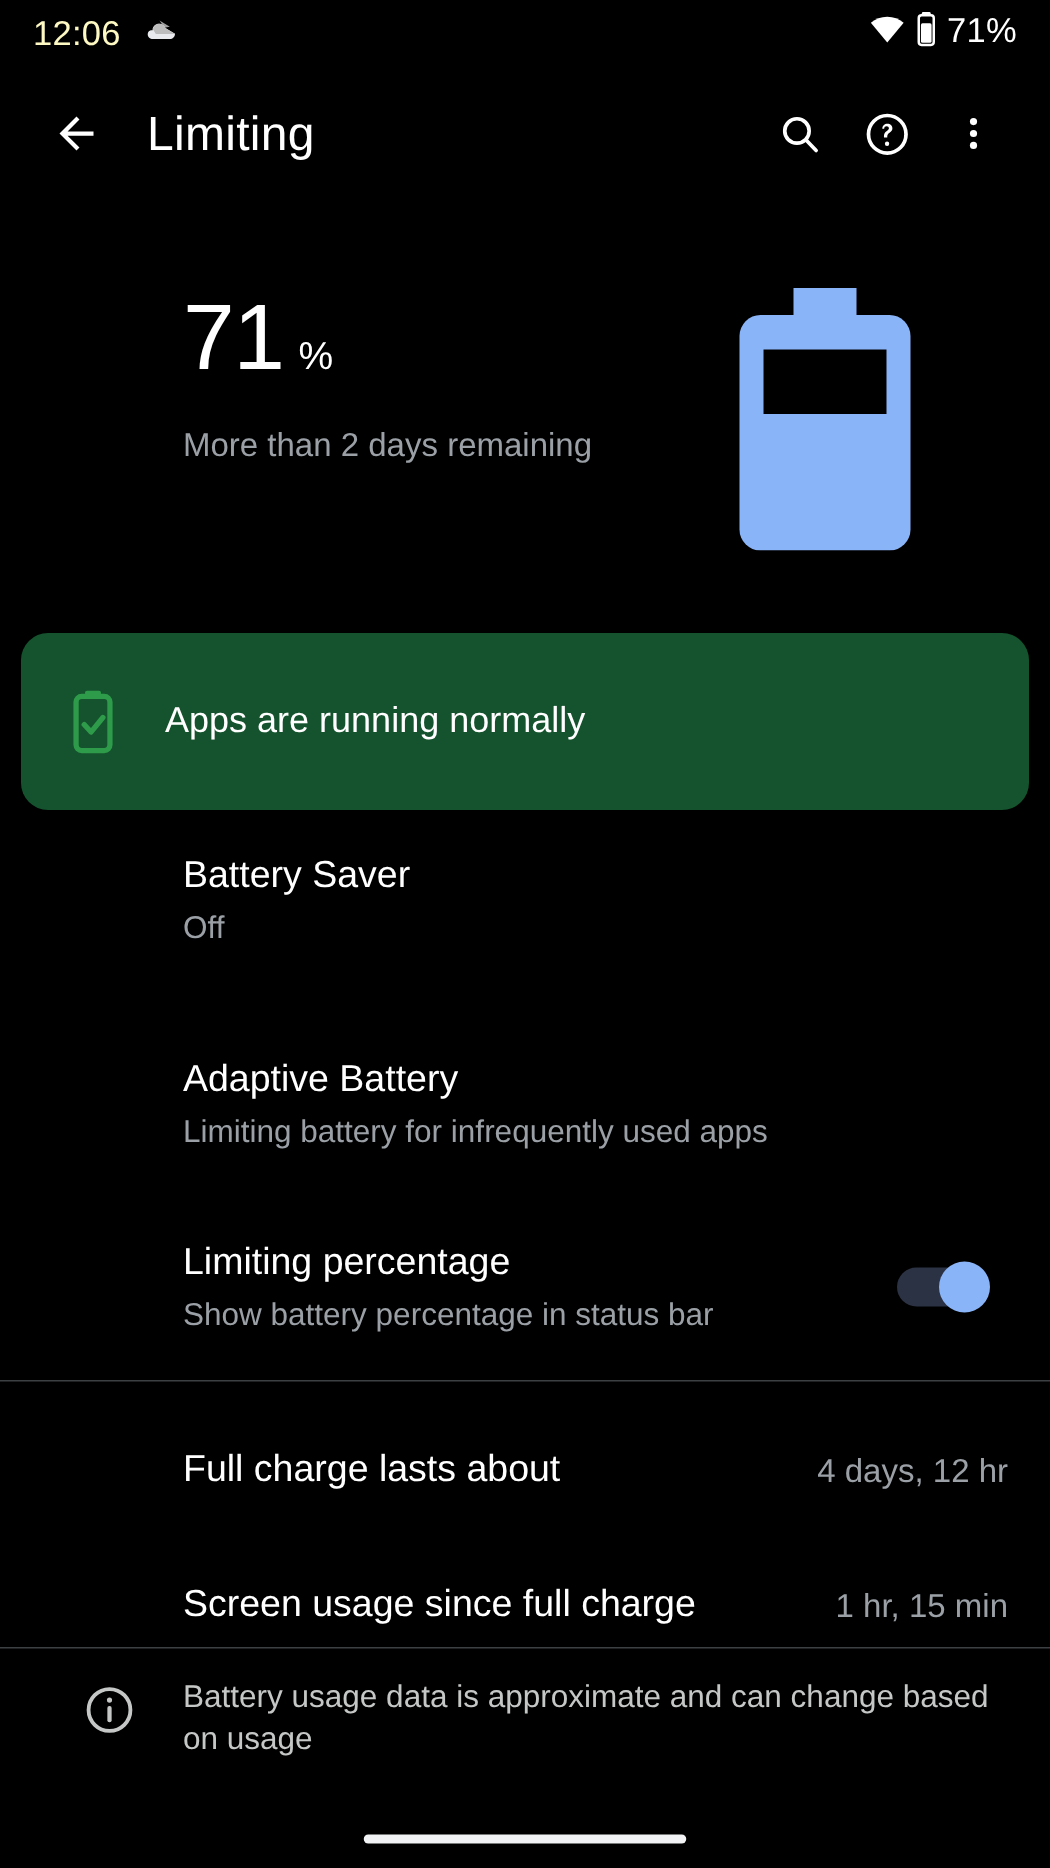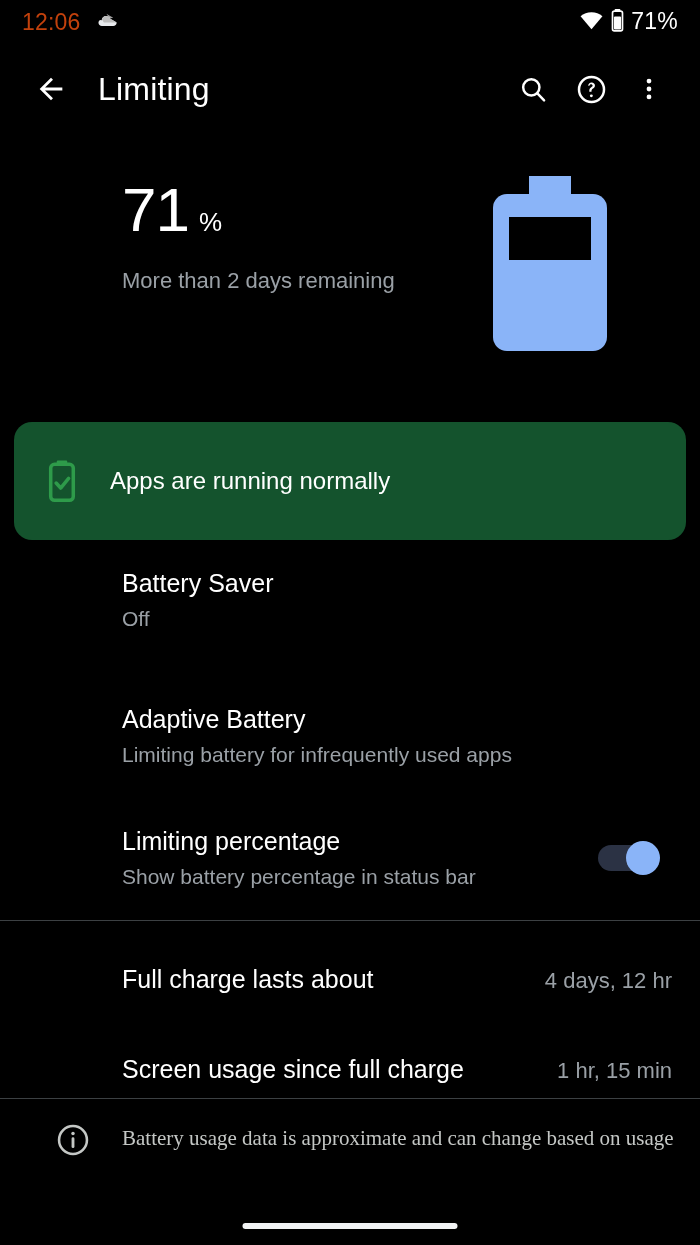--- a/index.html
+++ b/index.html
@@ -10,38 +10,38 @@
     color:#fff;
     overflow:hidden;
   }
   .screen { position:relative; width:700px; height:1245px; background:#000; }
 
   
   .statusbar {
     position:absolute; top:0; left:0; width:700px; height:44px;
     display:flex; align-items:center; padding:0 22px;
   }
-  .sb-time { font-size:23px; letter-spacing:.2px; color:#c2410c; }
+  .sb-time { font-size:23px; letter-spacing:.2px; color:#fef9c3; }
   .sb-left-icons { display:flex; align-items:center; margin-left:14px; }
   .sb-right { margin-left:auto; display:flex; align-items:flex-start; gap:6px; }
   .sb-pct { font-size:23px; color:#fff; letter-spacing:.2px; }
 
   
   .appbar {
     position:absolute; top:56px; left:0; width:700px; height:66px;
     display:flex; align-items:center;
   }
   .appbar .back { width:58px; margin-left:22px; display:flex; align-items:center; justify-content:center; }
   .appbar .title { font-size:32px; margin-left:18px; color:#fff; letter-spacing:.2px; }
   .appbar .actions { margin-left:auto; display:flex; align-items:center; }
   .action-btn { width:58px; height:58px; display:flex; align-items:center; justify-content:center; }
   .action-btn.last { margin-right:22px; }
 
   
-  .hero { position:absolute; top:134px; left:0; width:700px; height:250px;text-decoration:underline; }
+  .hero { position:absolute; top:150px; left:0; width:700px; height:250px;text-decoration:underline; }
   .hero-left { position:absolute; left:122px; top:45px; }
   .pct-row { display:flex; align-items:baseline; }
   .pct-num { font-size:62px; font-weight:400; color:#fff; line-height:1; letter-spacing:-1px; }
   .pct-sign { font-size:26px; color:#fff; margin-left:10px; }
   .hero-sub {
     margin-top:26px; font-size:22px; color:#9aa0a6; line-height:1.28; max-width:300px;
   }
   .hero-battery { position:absolute; left:492px; top:42px; }
 
   
@@ -81,21 +81,21 @@
   .stat {
     position:absolute; left:0; width:700px; display:flex; align-items:flex-end;
     padding:0 28px 0 122px;
   }
   .stat-label { font-size:25px; color:#fff; }
   .stat-value { margin-left:auto; font-size:22px; color:#9aa0a6; }
 
   
   .footnote {
     position:absolute; left:0; top:1118px; width:700px;
-    display:flex; align-items:center; padding:0 24px 0 24px;font-family:Liberation Serif, serif;
+    display:flex; align-items:flex-start; padding:0 24px 0 24px;
   }
   .footnote .fn-icon { width:98px; flex:none; display:flex; justify-content:center; padding-top:4px; }
   .footnote .fn-text { font-size:21px; color:#c4c7c5; line-height:1.35; max-width:552px; }
 
   
   .navpill {
     position:absolute; left:50%; transform:translateX(-50%);
     bottom:16px; width:215px; height:6px; background:#f1f3f4; border-radius:3px;
   }
 </style>

